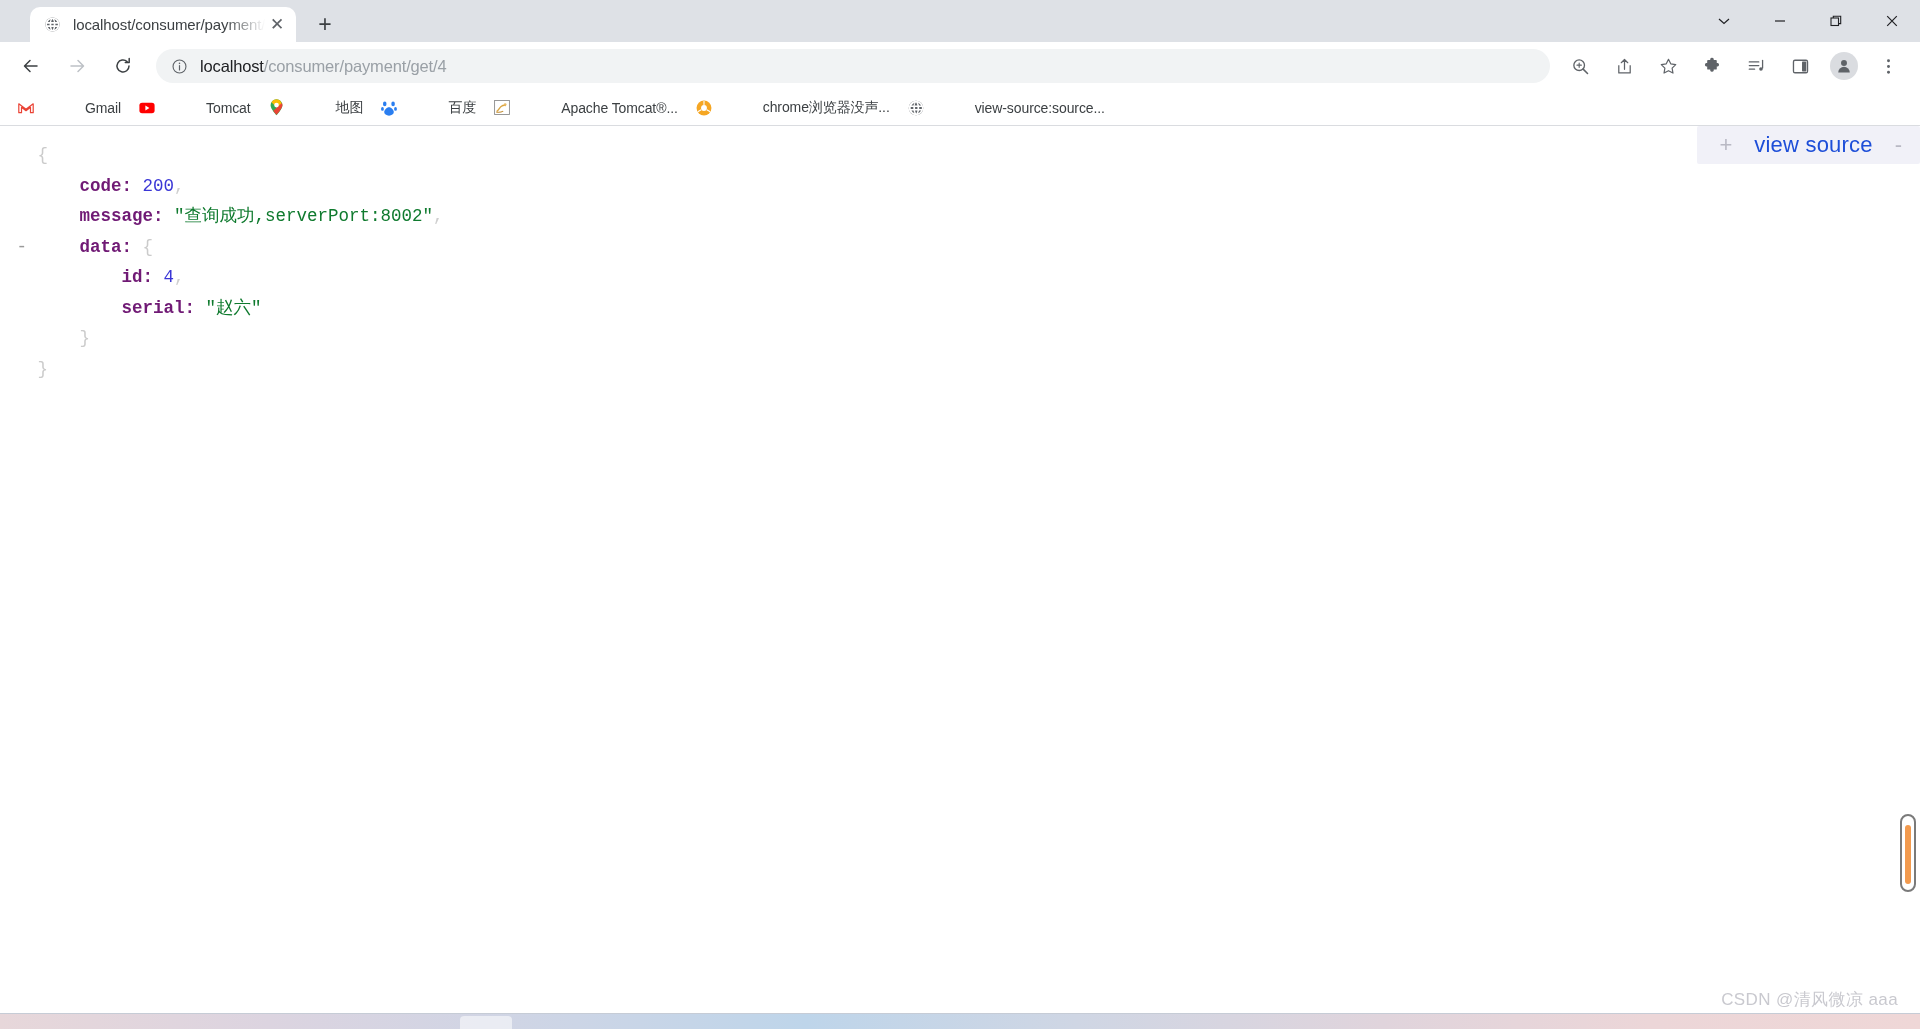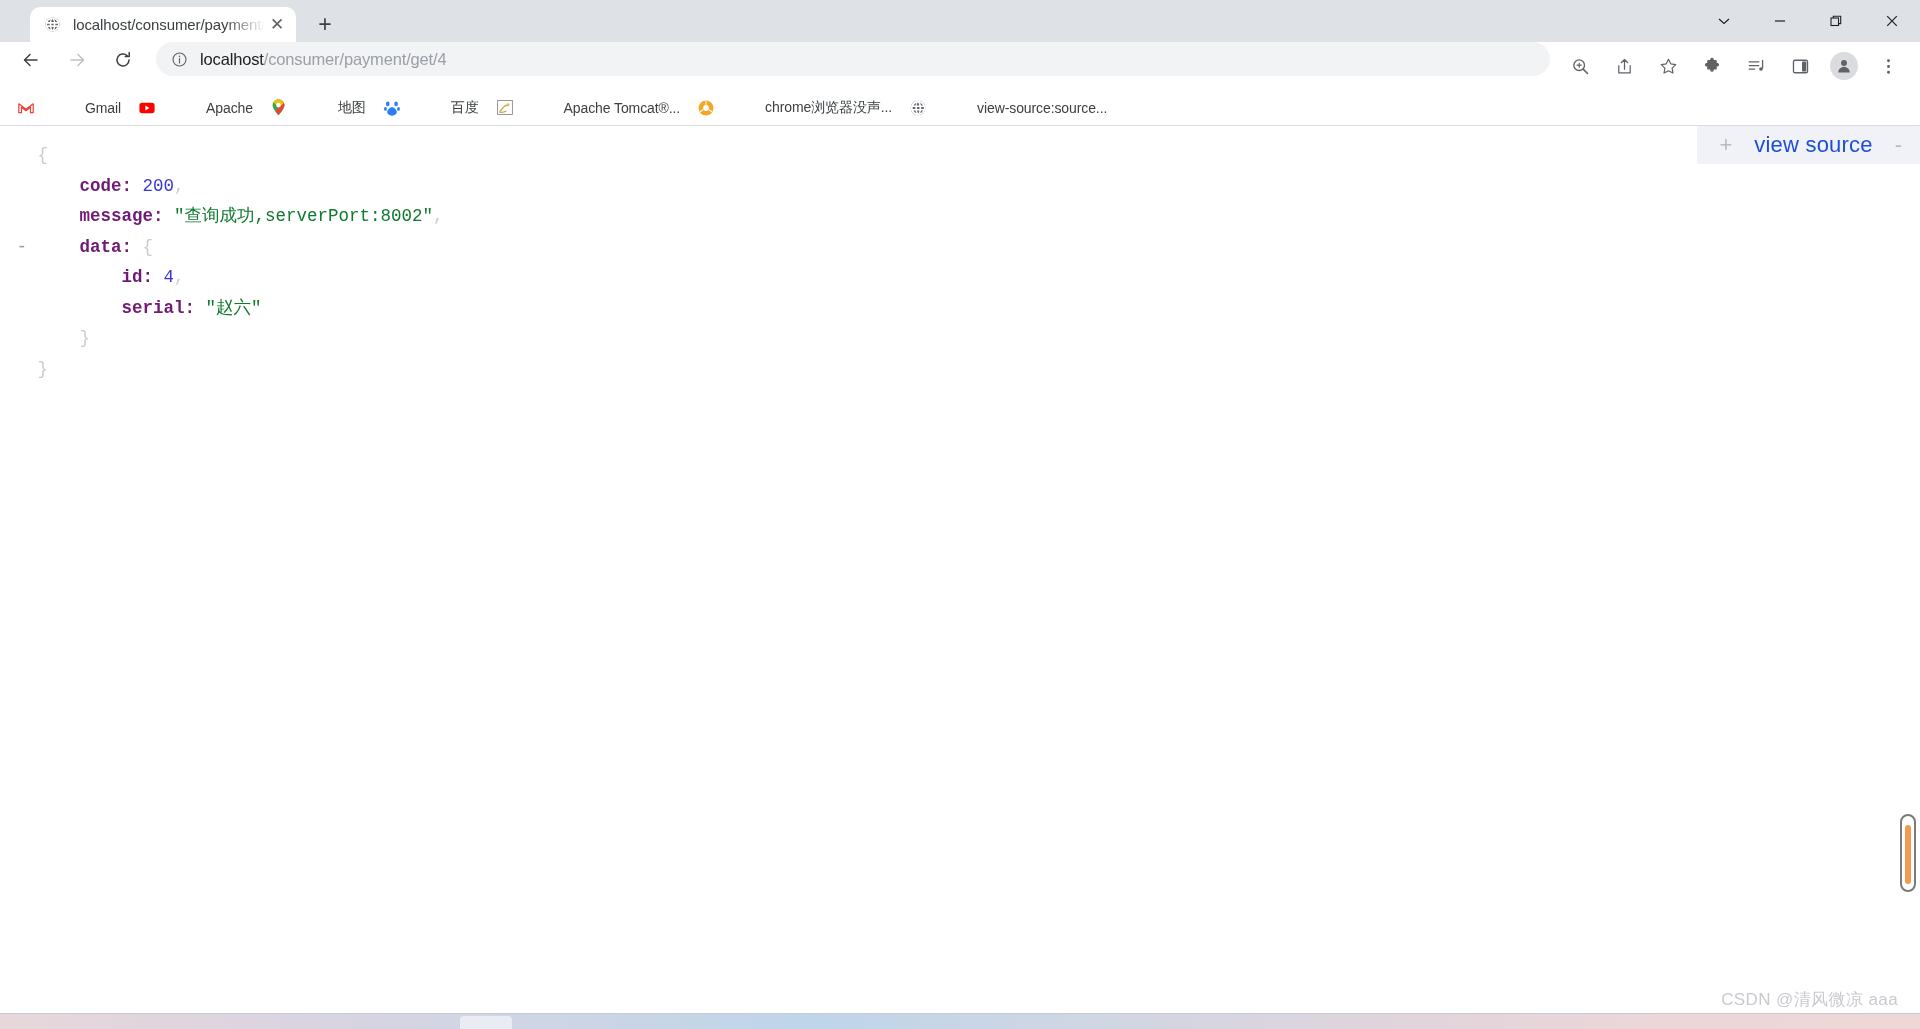--- a/index.html
+++ b/index.html
@@ -85,20 +85,21 @@
     display: flex; align-items: center; justify-content: center;
     color: #202124;
     cursor: pointer;
   }
 
   
   .toolbar {
     height: 48px;
     background: #ffffff;
     display: flex;
+    align-items: center;
     padding: 0 10px 0 8px;
     flex: 0 0 auto;
   }
   .navbtn {
     width: 36px; height: 36px;
     margin: 0 5px;
     display: flex; align-items: center; justify-content: center;
     color: #5f6368;
     cursor: pointer;
     border-radius: 50%;
@@ -414,21 +415,21 @@
       <span class="bm-label">Gmail</span>
     </div>
 
     <div class="bm">
       <span class="bm-ico">
         <svg width="17" height="12" viewBox="0 0 20 14">
           <rect x="0.5" y="0.5" width="19" height="13" rx="3.4" fill="#ff0000"></rect>
           <path d="M8 4l5 3-5 3z" fill="#ffffff"></path>
         </svg>
       </span>
-      <span class="bm-label">Apache</span>
+      <span class="bm-label">Tomcat</span>
     </div>
 
     <div class="bm">
       <span class="bm-ico">
         <svg width="13" height="17" viewBox="0 0 14 18">
           <path d="M7 17.4S13.4 10.6 13.4 6.6A6.4 6.4 0 000.6 6.6C.6 10.6 7 17.4 7 17.4z" fill="#34a853"></path>
           <path d="M7 .2a6.4 6.4 0 00-5.5 3.1l6.6 6.3 4.6-3.6A6.4 6.4 0 007 .2z" fill="#fbbc04"></path>
           <path d="M12.9 4.2l-9.4 8.3c1.9 2.6 3.5 4.4 3.5 4.4s6.4-6.8 6.4-10.3c0-.8-.2-1.6-.5-2.4z" fill="#ea4335"></path>
           <circle cx="7" cy="6.4" r="2.5" fill="#ffffff"></circle>
         </svg>

